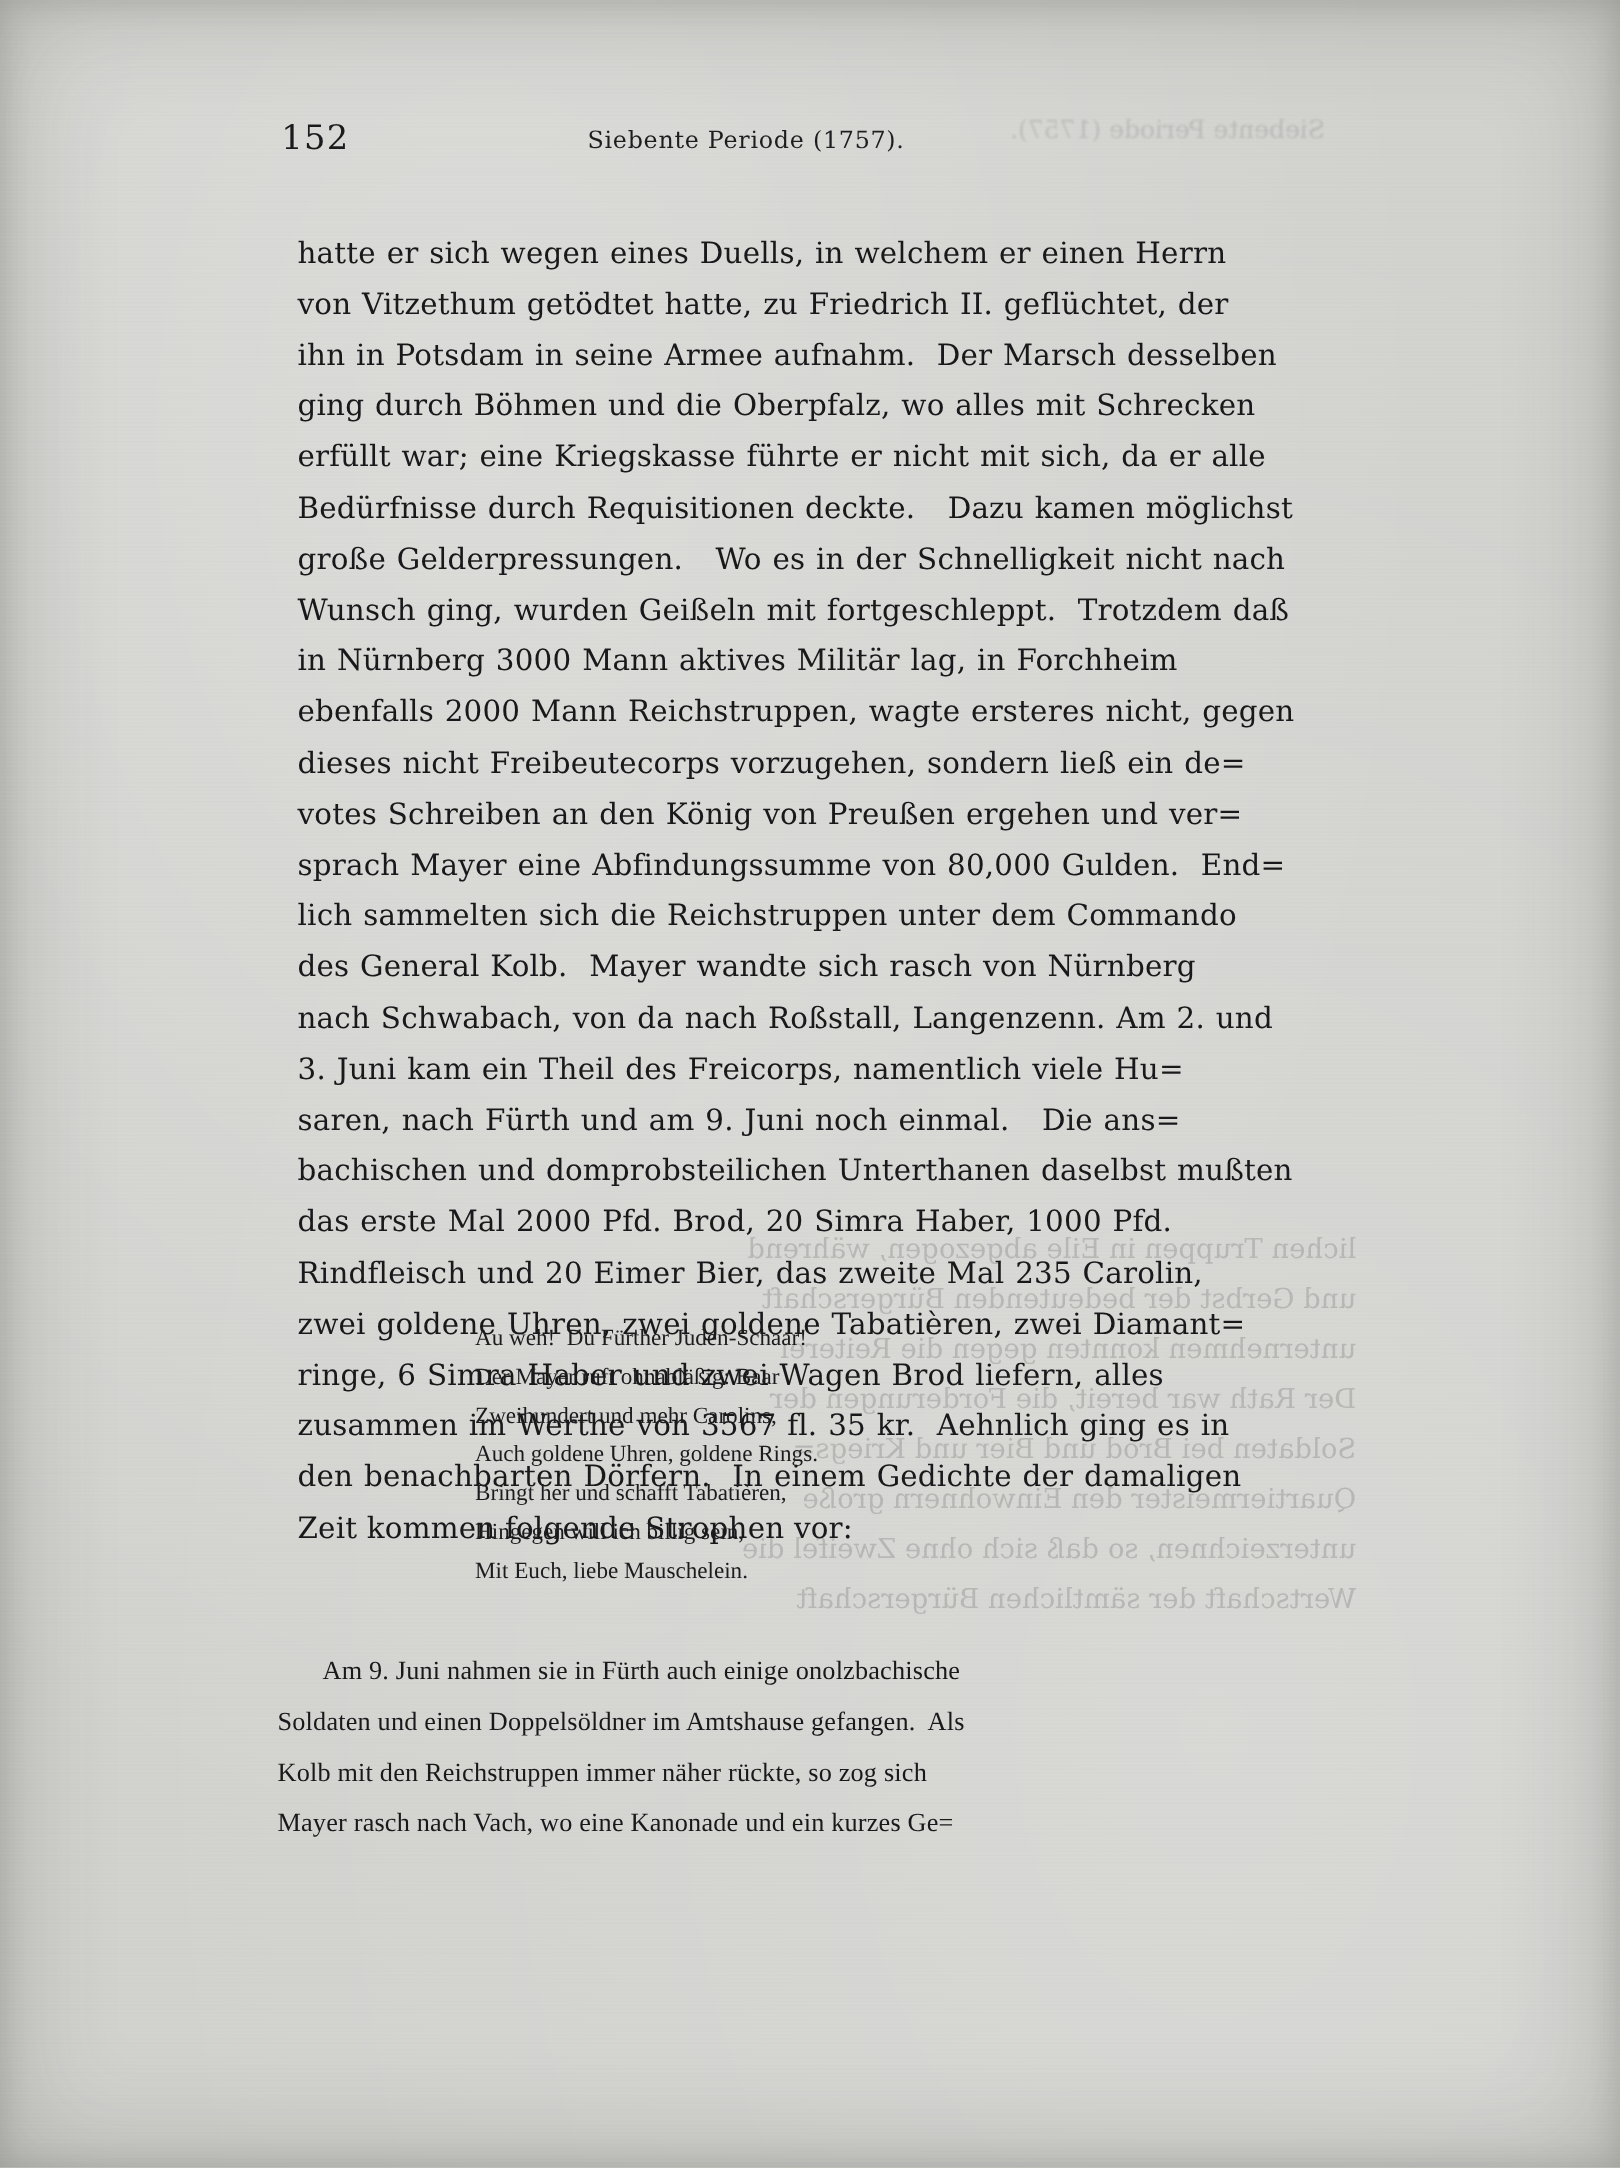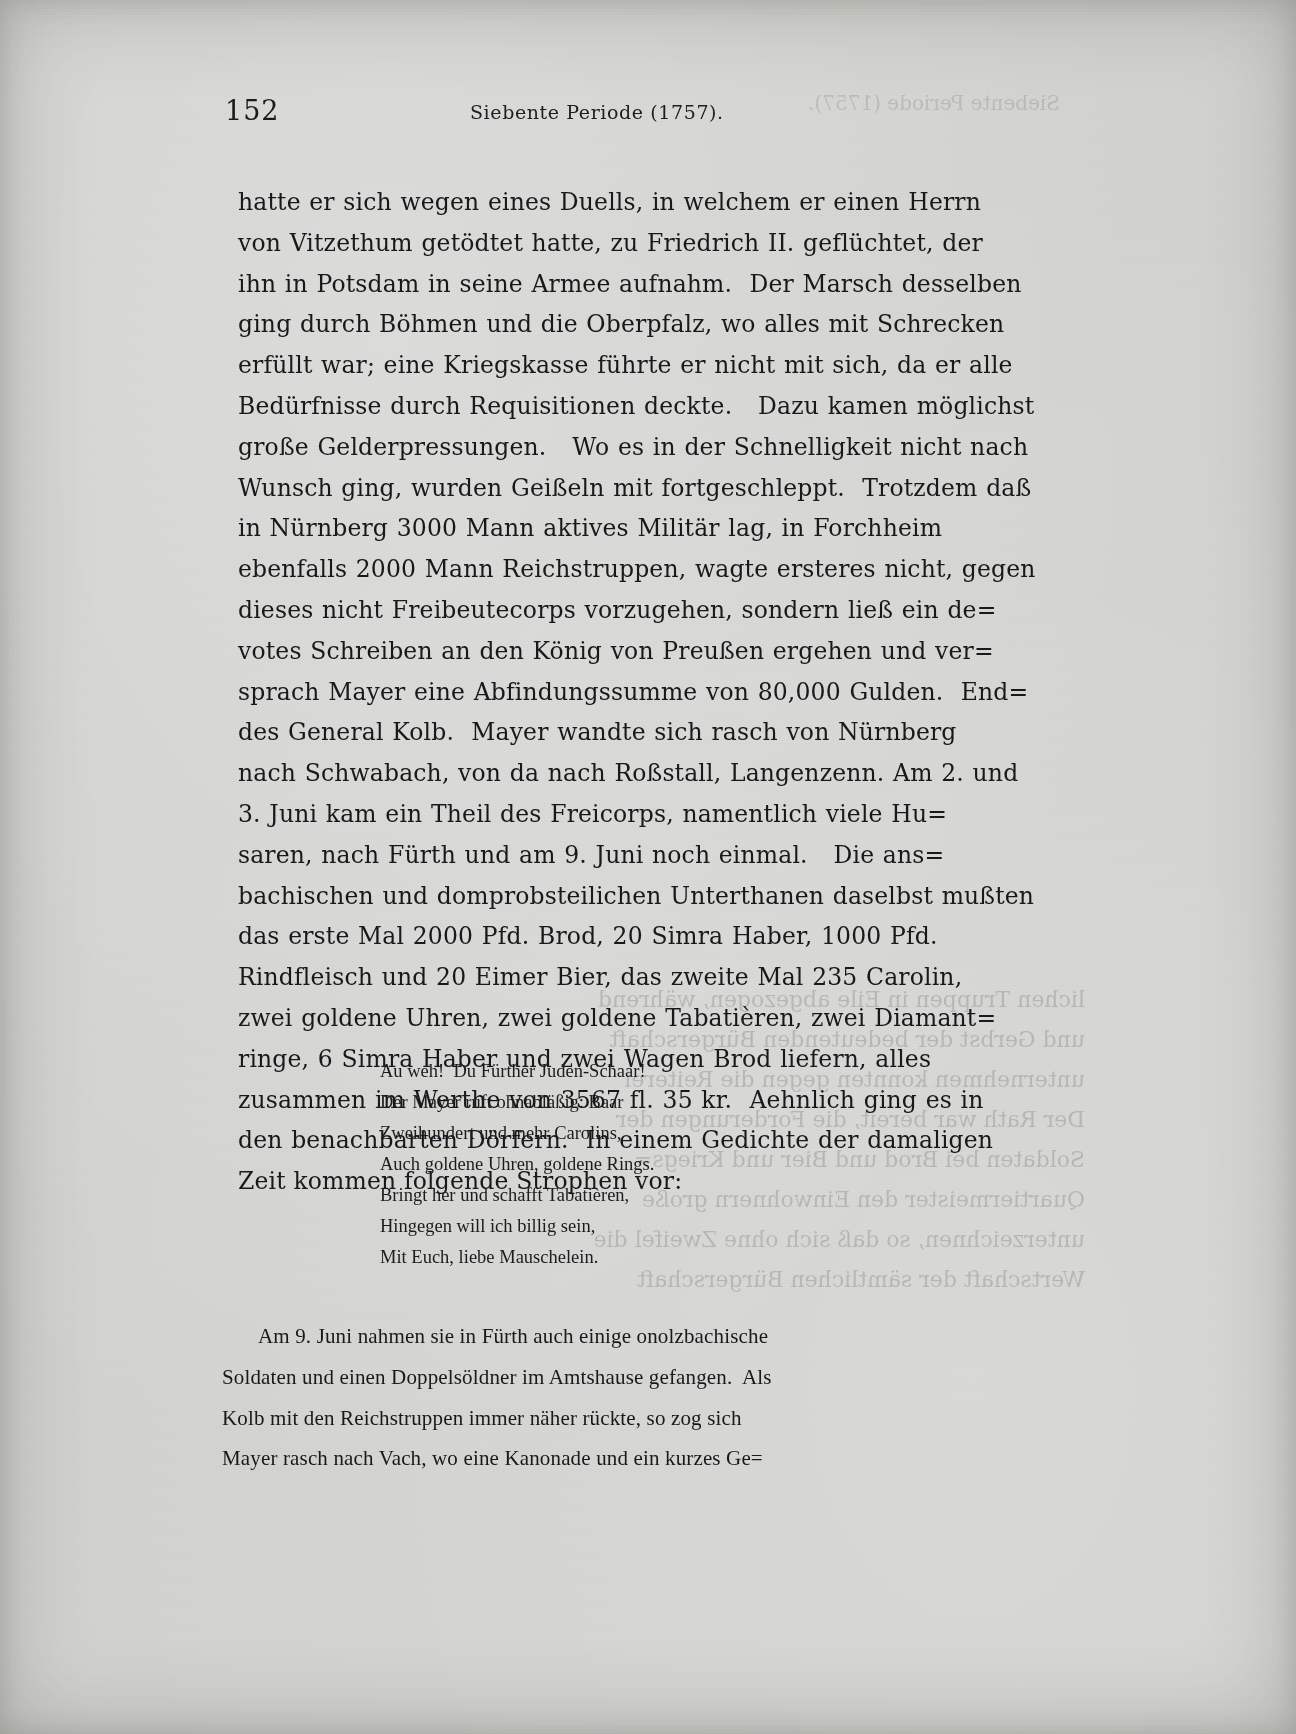--- a/index.html
+++ b/index.html
@@ -207,20 +207,21 @@
       <div class="line justified">ging durch Böhmen und die Oberpfalz, wo alles mit Schrecken</div>
       <div class="line justified">erfüllt war; eine Kriegskasse führte er nicht mit sich, da er alle</div>
       <div class="line justified">Bedürfnisse durch Requisitionen deckte.   Dazu kamen möglichst</div>
       <div class="line justified">große Gelderpressungen.   Wo es in der Schnelligkeit nicht nach</div>
       <div class="line justified">Wunsch ging, wurden Geißeln mit fortgeschleppt.  Trotzdem daß</div>
       <div class="line justified">in Nürnberg 3000 Mann aktives Militär lag, in Forchheim</div>
       <div class="line justified">ebenfalls 2000 Mann Reichstruppen, wagte ersteres nicht, gegen</div>
       <div class="line justified">dieses nicht Freibeutecorps vorzugehen, sondern ließ ein de=</div>
       <div class="line justified">votes Schreiben an den König von Preußen ergehen und ver=</div>
       <div class="line justified">sprach Mayer eine Abfindungssumme von 80,000 Gulden.  End=</div>
+      <div class="line justified">lich sammelten sich die Reichstruppen unter dem Commando</div>
       <div class="line justified">des General Kolb.  Mayer wandte sich rasch von Nürnberg</div>
       <div class="line justified">nach Schwabach, von da nach Roßstall, Langenzenn. Am 2. und</div>
       <div class="line justified">3. Juni kam ein Theil des Freicorps, namentlich viele Hu=</div>
       <div class="line justified">saren, nach Fürth und am 9. Juni noch einmal.   Die ans=</div>
       <div class="line justified">bachischen und domprobsteilichen Unterthanen daselbst mußten</div>
       <div class="line justified">das erste Mal 2000 Pfd. Brod, 20 Simra Haber, 1000 Pfd.</div>
       <div class="line justified">Rindfleisch und 20 Eimer Bier, das zweite Mal 235 Carolin,</div>
       <div class="line justified">zwei goldene Uhren, zwei goldene Tabatièren, zwei Diamant=</div>
       <div class="line justified">ringe, 6 Simra Haber und zwei Wagen Brod liefern, alles</div>
       <div class="line justified">zusammen im Werthe von 3567 fl. 35 kr.  Aehnlich ging es in</div>

